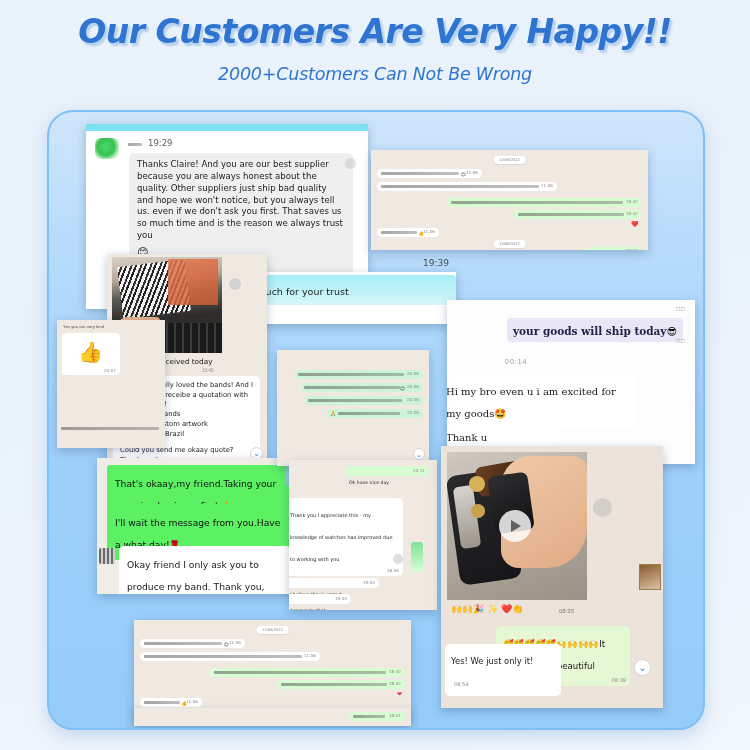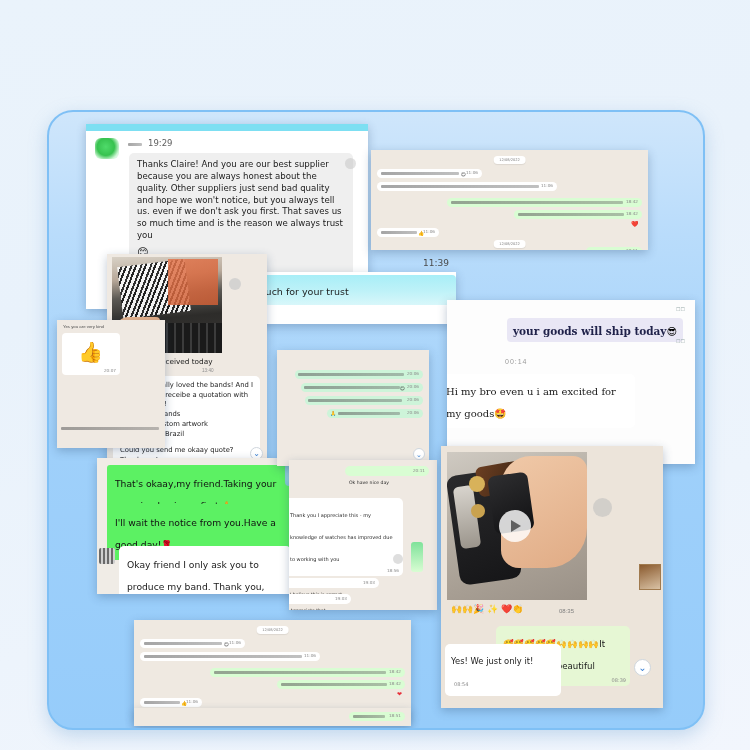--- a/index.html
+++ b/index.html
@@ -121,32 +121,34 @@
   .avatar-green {
     position:absolute; border-radius:6px;
     background:radial-gradient(circle at 45% 42%, #4fdb6a 0%, #37c24f 48%, rgba(120,230,140,.35) 75%, rgba(160,240,175,0) 100%);
     filter: blur(.6px);
   }
 </style>
 </head>
 <body>
 
 <div class="header">
+  <div class="title">Our Customers Are Very Happy!!</div>
+  <div class="subtitle">2000+Customers Can Not Be Wrong</div>
 </div>
 
 <div class="stage">
  <div class="clip">
 
   <div class="card white" style="left:37px; top:12px; width:282px; height:185px;">
     <div class="navbar-blue" style="left:0;top:0;width:100%;height:7px;background:#7ddff2;"></div>
     <div class="avatar-green" style="left:9px; top:14px; width:24px; height:21px;"></div>
     <div class="blurline" style="left:42px; top:19px; width:14px;"></div>
     <div style="position:absolute; left:62px; top:14px; font-size:8.5px; color:#5f5f5f; font-family:'DejaVu Sans',sans-serif;">19:29</div>
     <div class="bub grey" style="left:43px; top:29px; width:224px; font-size:8.6px; padding:6px 8px 16px 8px;">
-      <span>Thanks Claire! And you are our best supplier because you are always honest about the quality. Other suppliers just send bad quality and hope we won't notice, but you always tell us. even if we don't ask you first. That saves us so much time and is the reason we always trust you</span>
+      <span>Thanks Claire! And you are our best supplier because you are always honest about the quality. Other suppliers just ship bad quality and hope we won't notice, but you always tell us. even if we don't ask you first. That saves us so much time and is the reason we always trust you</span>
       <div class="emoji" style="font-size:11px; margin-top:3px;">😊</div>
     </div>
     <div class="roundbtn" style="right:12px; top:34px; width:11px; height:11px; background:rgba(190,190,190,.45);"></div>
   </div>
 
   <div class="card wa" style="left:322px; top:38px; width:277px; height:100px; background:#efe9e1;">
     <div class="datechip" style="top:6px;">12/08/2022</div>
     <div class="bub in" style="left:6px; top:19px; width:105px; height:9px; padding:2px 4px;">
       <div class="blurline" style="left:4px;top:3.2px;width:78px;"></div>
       <span class="emoji" style="position:absolute;right:16px;top:1.5px;font-size:5px;">😊</span>
@@ -179,31 +181,34 @@
 
   <div class="card" style="left:120px; top:160px; width:287px; height:52px; background:#ffffff;">
 
     <div style="position:absolute; left:15px; top:3px; width:272px; height:30px;
                 background:linear-gradient(180deg,#a8eef7 0%, #bff2f8 55%, #d8f7fa 100%);
                 border-radius:4px; padding:6px 8px;">
       <span style="font-size:9.5px;color:#1c1c1c;font-family:'DejaVu Sans',sans-serif;">thank you so much for your trust</span>
     </div>
     <div class="heart" style="position:absolute; left:22px; top:33px; font-size:14px;">❤️</div>
   </div>
-  <div style="position:absolute;left:374px;top:146px;font-size:9px;color:#4a4a4a;font-family:'DejaVu Sans',sans-serif;">11:39</div>
+  <div style="position:absolute;left:374px;top:146px;font-size:9px;color:#4a4a4a;font-family:'DejaVu Sans',sans-serif;">19:39</div>
 
   <div class="card white" style="left:398px; top:188px; width:248px; height:164px; background:#fdfdfd;">
     <div style="position:absolute;right:10px;top:6px;font-size:5px;color:#9aa;">☐☐</div>
     <div style="position:absolute; left:60px; top:18px; background:#e9e7f5; border-radius:4px; padding:3px 6px;">
       <span style="font-family:'DejaVu Serif',serif;font-weight:bold;font-size:10.5px;color:#20224a;">your goods will ship today</span><span class="emoji" style="font-size:10px;">😎</span>
     </div>
     <div style="position:absolute;right:10px;top:38px;font-size:5px;color:#9aa;">☐☐</div>
     <div style="position:absolute;left:58px;top:58px;font-size:7px;color:#9b9b9b;letter-spacing:1px;">00:14</div>
     <div class="bub in" style="left:-8px; top:74px; width:196px; background:#ffffff; padding:5px 7px;">
       <span style="font-family:'DejaVu Serif',serif;font-size:10px;color:#1b1b1b;">Hi my bro even u i am excited for my goods</span><span class="emoji" style="font-size:10px;">🤩</span>
+    </div>
+    <div class="bub in" style="left:-8px; top:120px; width:120px; background:#ffffff; padding:5px 7px;">
+      <span style="font-family:'DejaVu Serif',serif;font-size:10px;color:#1b1b1b;">Thank u</span>
     </div>
   </div>
 
   <div class="card" style="left:58px; top:142px; width:160px; height:212px; background:#efe9e2;">
     <div class="photo" style="left:5px; top:3px; width:110px; height:96px;
                 background:linear-gradient(175deg,#d8d1c6 0%, #b8a99a 22%, #5b5954 40%, #2d2c2a 62%, #3a3835 100%);">
       <div style="position:absolute;left:8px;top:6px;width:68px;height:52px;
                   background:repeating-linear-gradient(118deg,#fafafa 0 3px,#2a2a2a 3px 5px,#f3f3f3 5px 7px,#1c1c1c 7px 9px);
                   transform:rotate(-7deg);opacity:.95;"></div>
       <div style="position:absolute;left:56px;top:2px;width:50px;height:46px;
@@ -237,21 +242,21 @@
       <span class="ts">20:07</span>
     </div>
     <div class="blurline" style="left:4px;bottom:18px;width:98px;height:3px;"></div>
   </div>
 
   <div class="card" style="left:48px; top:346px; width:218px; height:136px; background:#f0ece6;">
     <div class="bub green-bright" style="left:10px; top:7px; width:182px; padding:6px 8px; border-radius:3px;">
       <span style="font-size:9.2px;line-height:1.35;">That's okaay,my friend.Taking your camping business first.</span><span class="emoji" style="font-size:9px;">🙏</span>
     </div>
     <div class="bub green-bright" style="left:10px; top:46px; width:182px; padding:6px 8px; border-radius:3px;">
-      <span style="font-size:9.2px;line-height:1.35;">I'll wait the notice from you.Have a good day!</span><span class="emoji" style="font-size:9px;">🌹</span>
+      <span style="font-size:9.2px;line-height:1.35;">I'll wait the message from you.Have a what day!</span><span class="emoji" style="font-size:9px;">🌹</span>
     </div>
     <div style="position:absolute;right:4px;top:6px;width:26px;height:22px;
                 background:radial-gradient(circle at 50% 45%,#cfe8f6 0%,#9fd0ea 55%,#7fc0de 100%);
                 border-radius:4px;opacity:.9;"></div>
     <div class="bub in" style="left:22px; top:88px; width:172px; background:#ffffff; padding:6px 8px;">
       <span style="font-size:9.2px;line-height:1.38;">Okay friend I only ask you to produce my band. Thank you, Jenny</span>
     </div>
     <div style="position:absolute;left:2px;top:90px;width:16px;height:16px;
                 background:repeating-linear-gradient(90deg,#6a6a6a 0 2px,#cfcfcf 2px 4px);border-radius:2px;"></div>
   </div>

